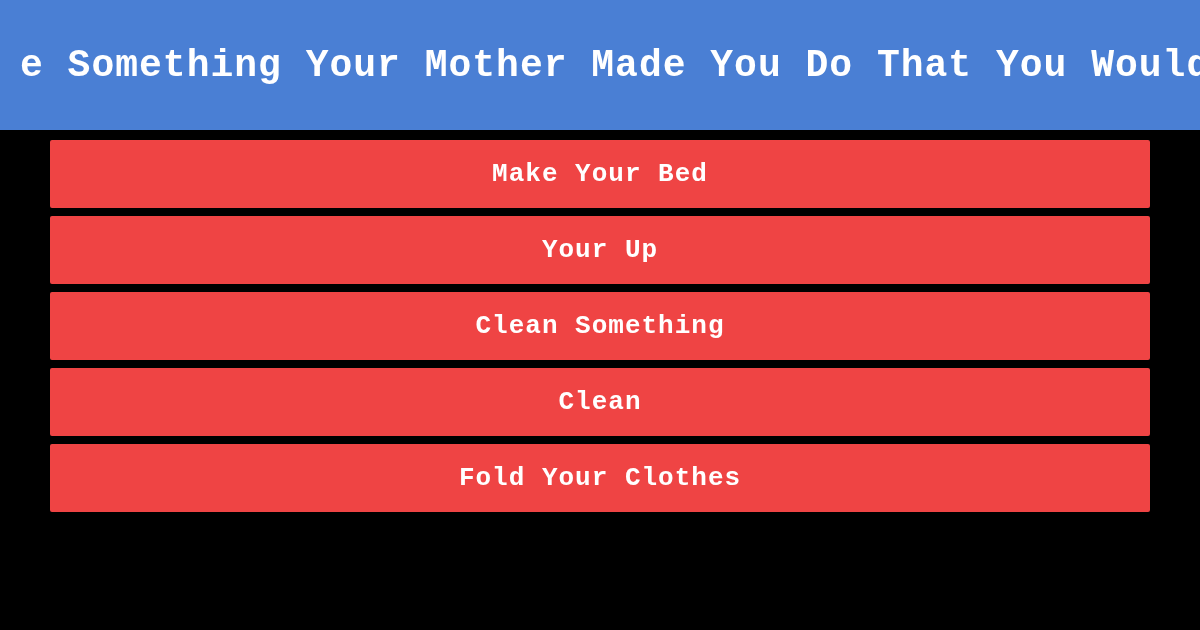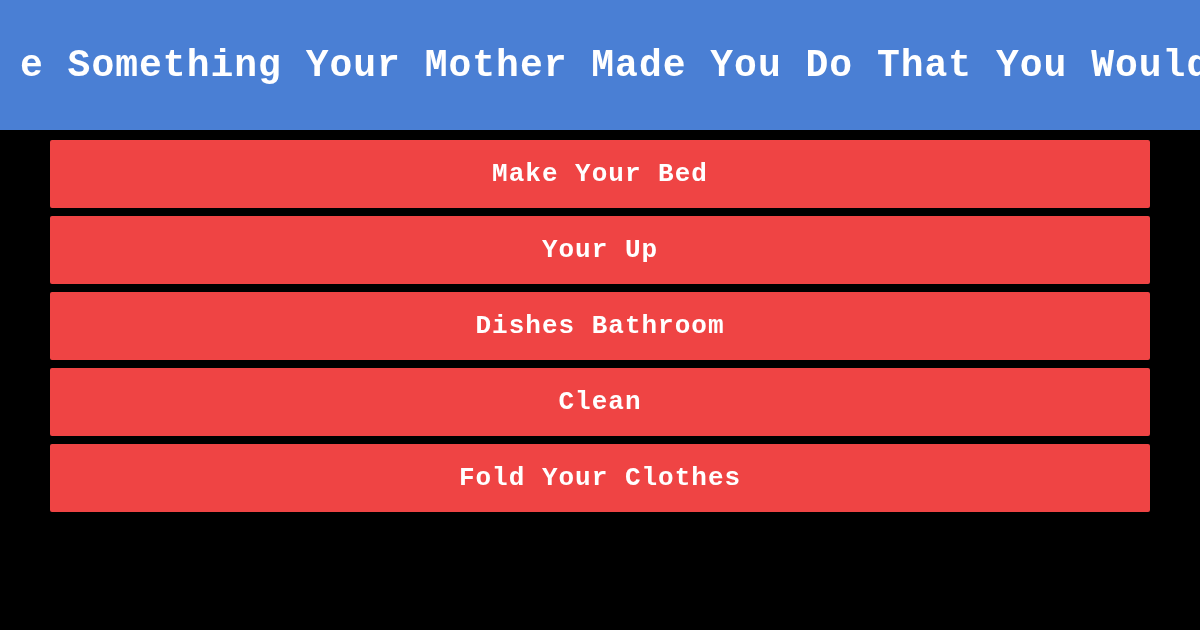--- a/index.html
+++ b/index.html
@@ -72,20 +72,20 @@
 </head>
 <body>
 
 <div class="header-banner">
   <span class="header-text">e Something Your Mother Made You Do That You Would Also Have To Do In The A</span>
 </div>
 
 <div class="content-area">
   <button class="answer-button">Make Your Bed</button>
   <button class="answer-button">Your Up</button>
-  <button class="answer-button">Dishes Bathroom</button>
+  <button class="answer-button">Clean Something</button>
   <button class="answer-button">Clean</button>
 
   <div class="last-answer">
 
     <button class="answer-button">Fold Your Clothes</button>
   </div>
 </div>
 
 </body></html>

